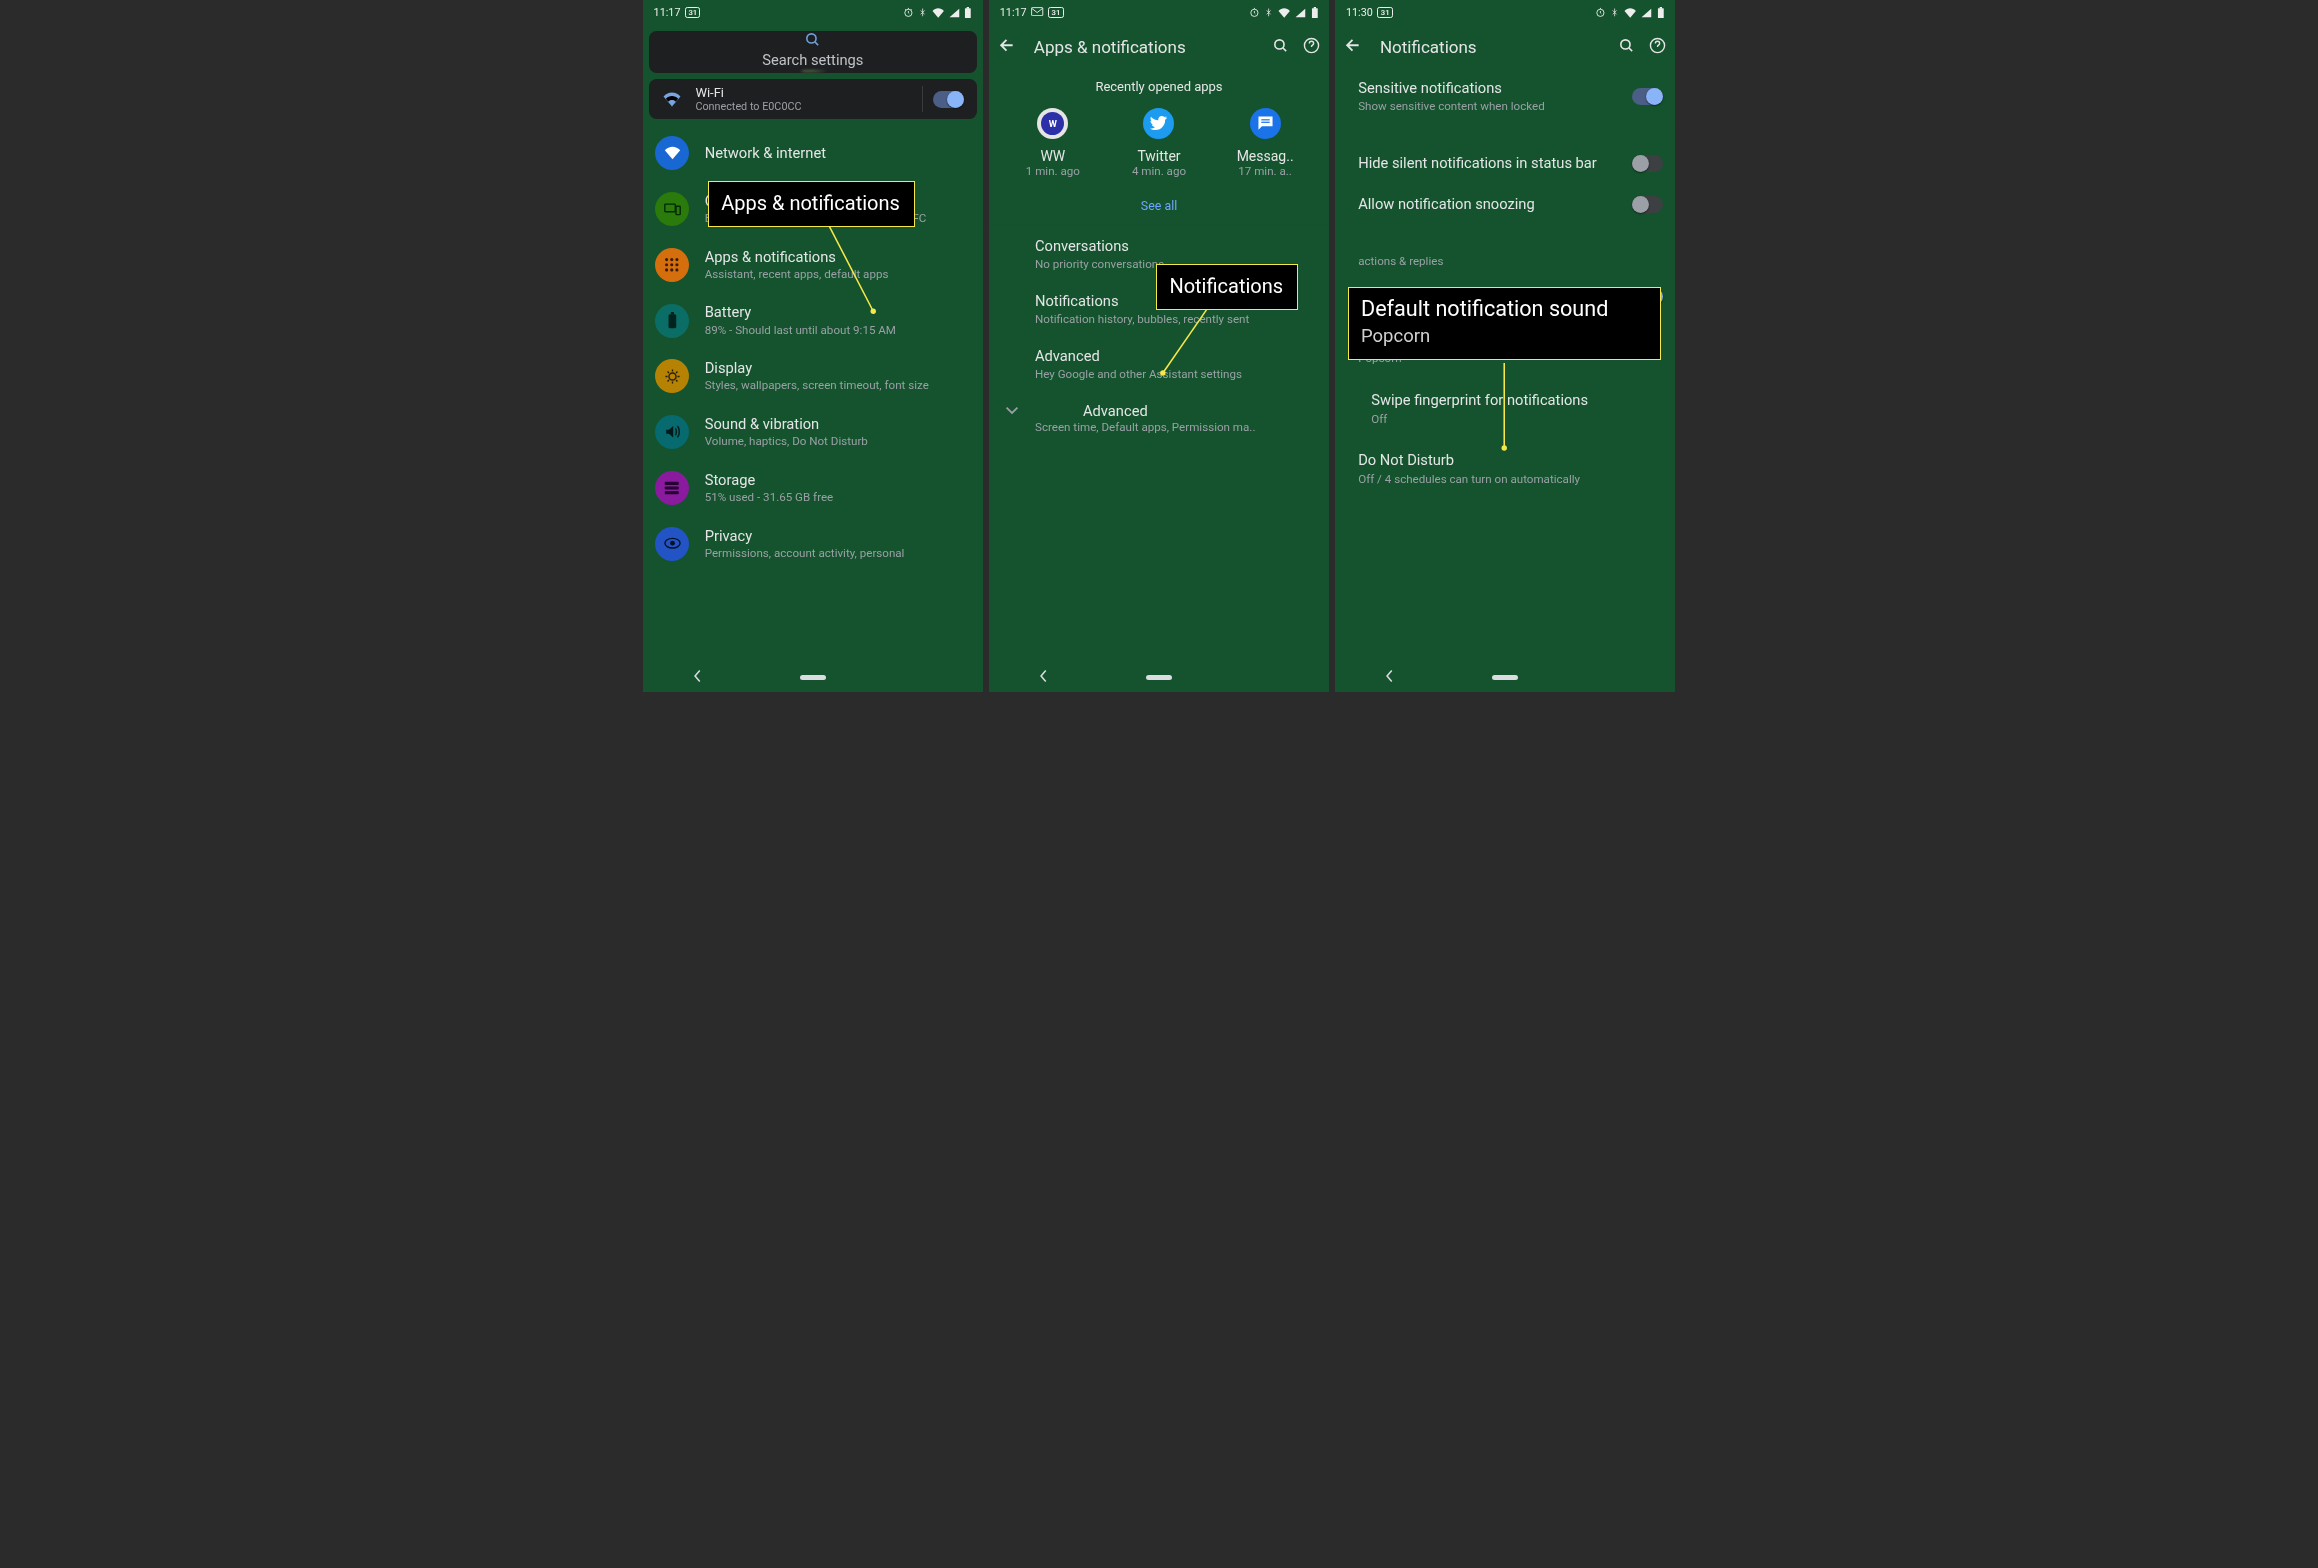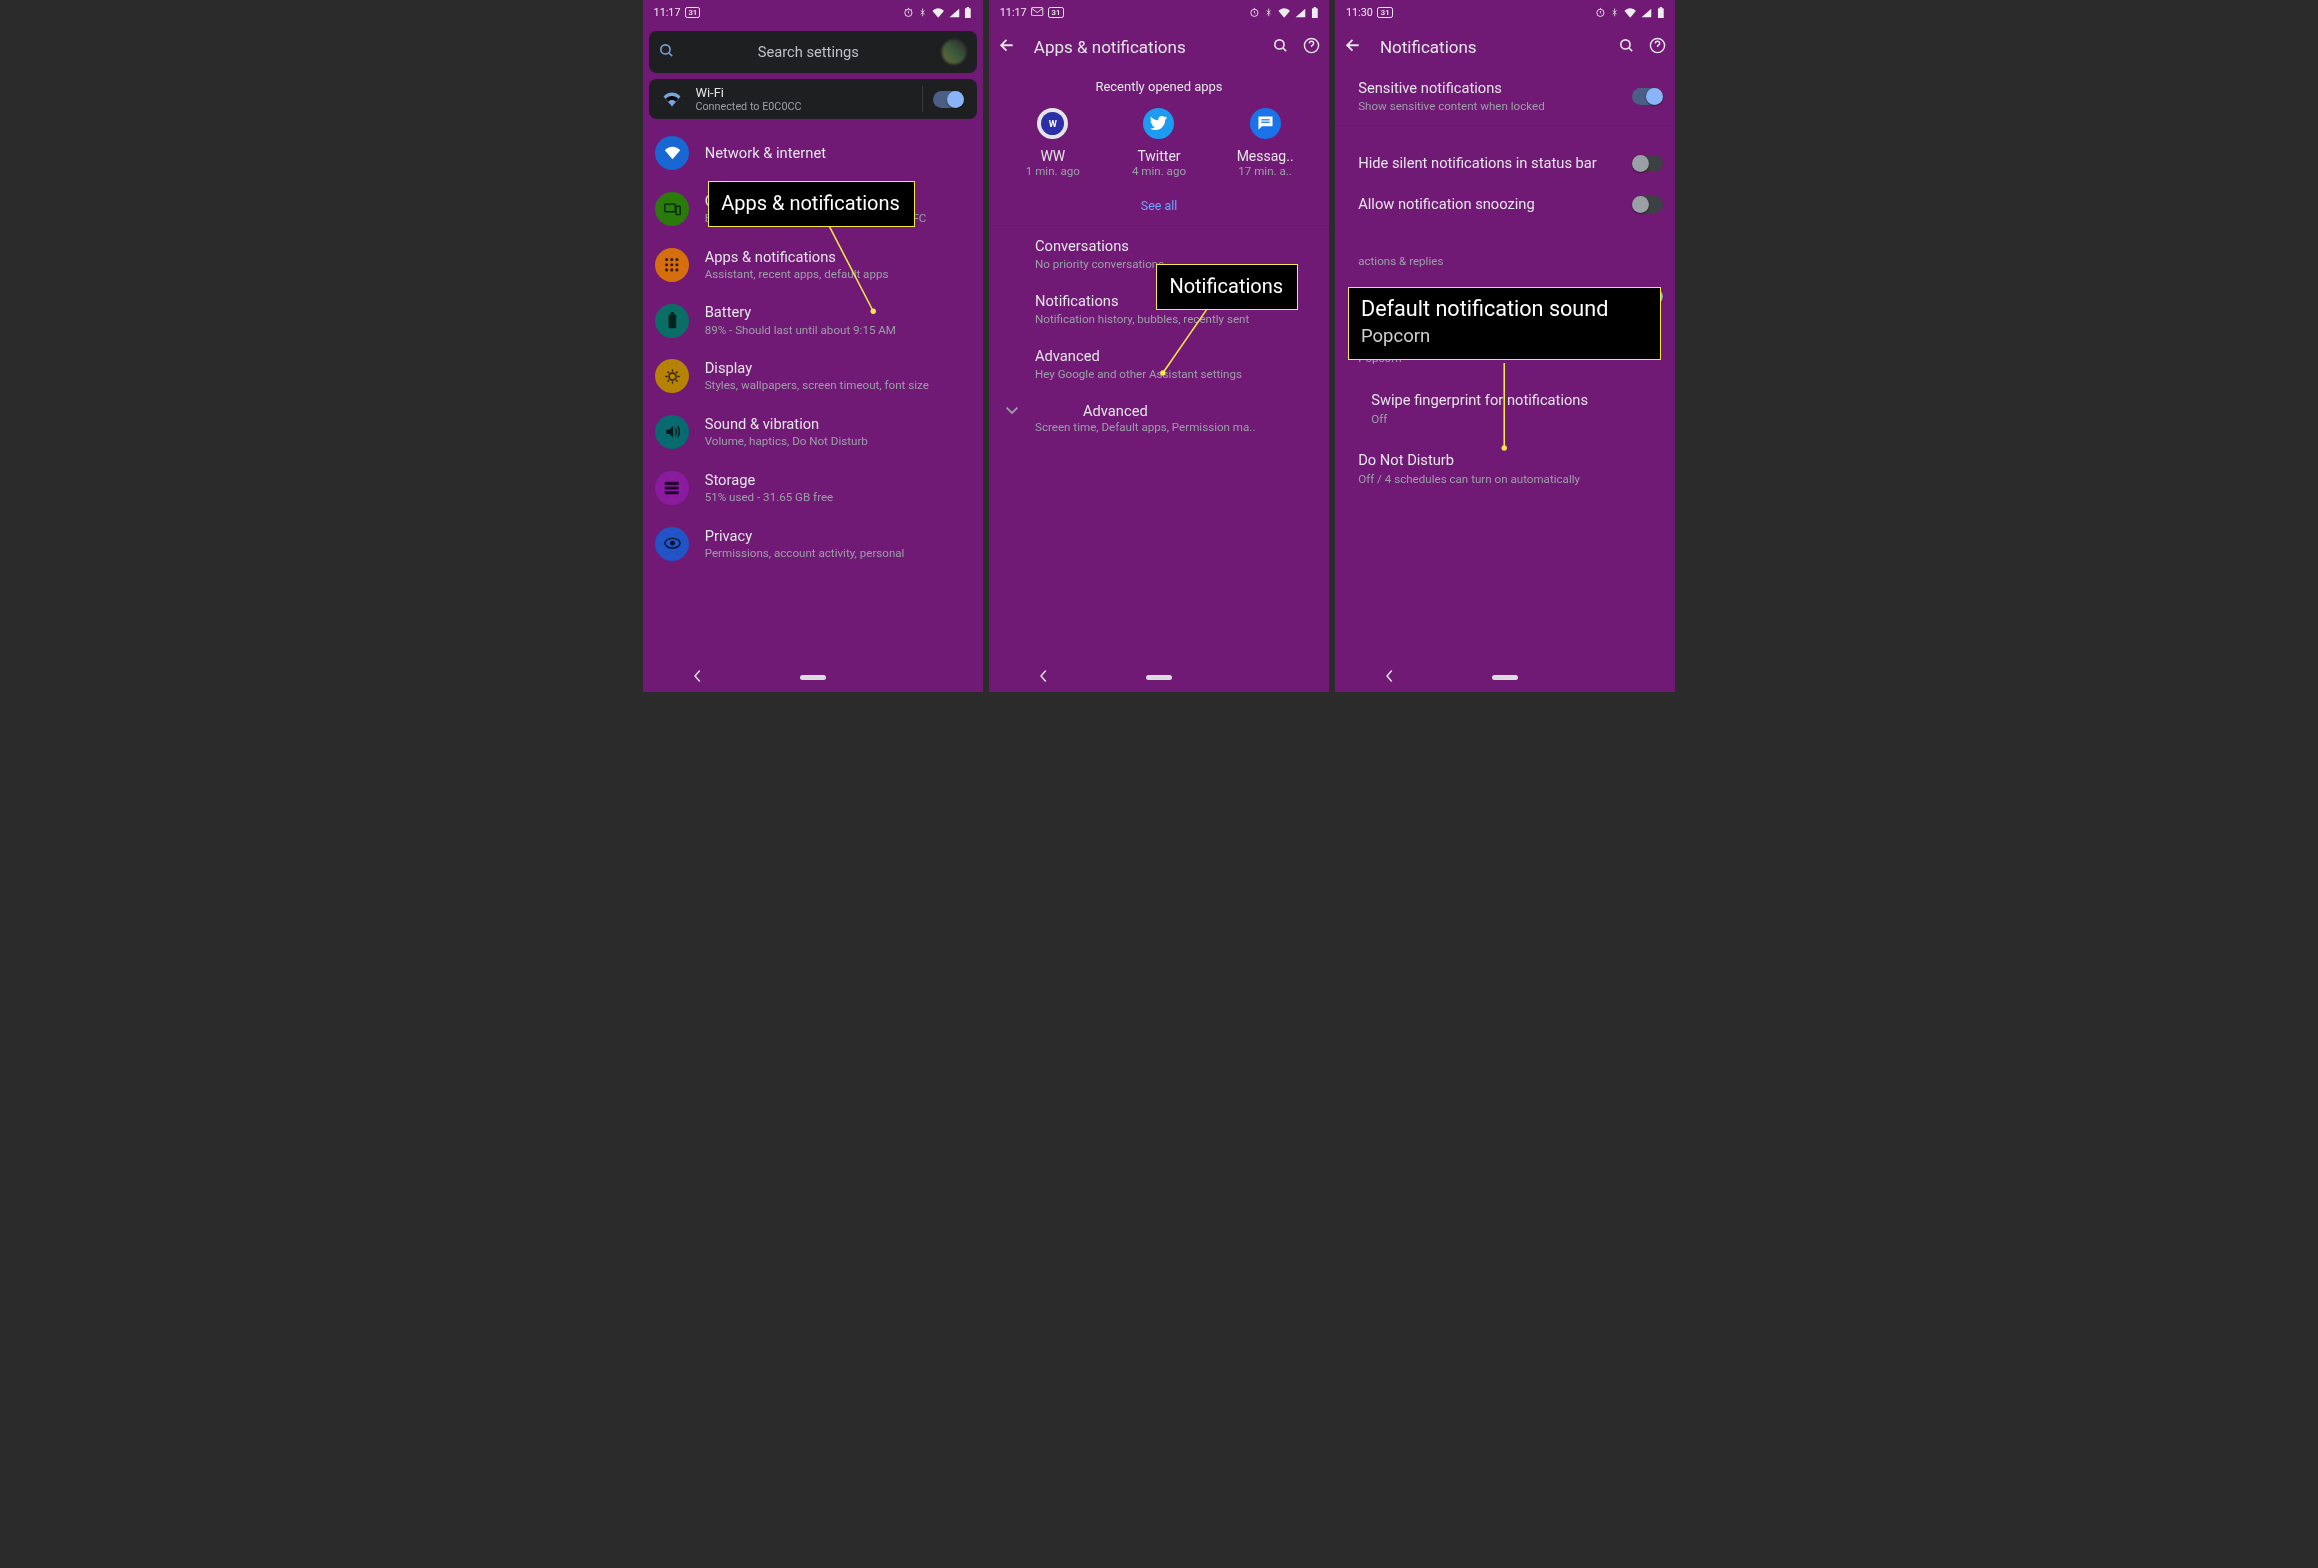--- a/index.html
+++ b/index.html
@@ -1,30 +1,30 @@
 <!DOCTYPE html>
 <html style="font-size:12.4px"><head>
 <meta charset="utf-8">
 <style>
   * { box-sizing: border-box; }
   html, body { margin:0; padding:0; background:#2b2b2b; }
   body { font-family: Roboto, "Helvetica Neue", Arial, sans-serif; }
   .wrap { display:flex; gap:6.2px; justify-content:center; align-items:flex-start; padding:0; }
-  .phone { width:340px; height:692px; background:#701a75; position:relative; overflow:hidden; border-radius:0; }
+  .phone { width:340px; height:692px; background:#14532d; position:relative; overflow:hidden; border-radius:0; }
 
   
   .status { position:absolute; top:0; left:0; right:0; height:25px; display:flex; justify-content:space-between; align-items:center; padding:0 10.8px; color:#EDEDED; font-size:10.8px; }
   .status .left { display:flex; align-items:center; gap:4.6px; }
   .status .right { display:flex; align-items:center; gap:4.6px; }
   .status svg { flex-shrink:0; }
 
   
   .content { position:absolute; top:25px; left:0; right:0; bottom:0; }
 
-  .searchbar { background:#1E1F20; margin:6.2px; height:42px; border-radius:7.7px; display:flex; align-items:center; padding:0 9.3px; color:#9AA0A6; }
+  .searchbar { background:#1E1F20; margin:6.2px; height:42px; border-radius:7.7px; display:flex; align-items:center; padding:0 9.3px; color:#9AA0A6;flex-direction:column; }
   .searchbar .txt { flex:1; text-align:center; font-size:14.7px; color:#BFC2C6; }
   .avatar { width:26px; height:26px; border-radius:50%; background: linear-gradient(45deg,#6b6b3a,#3a5a3a,#2b2b2b); filter:blur(0.8px); border:0.8px solid #333;}
 
   .wifi-card { background:#1E1F20; margin:0 6.2px 6.2px 6.2px; border-radius:7.7px; height:40px; display:flex; align-items:center; padding:0 12.4px; }
   .wifi-card .ic { width:21.6px; height:21.6px; display:flex; align-items:center; justify-content:center; margin-right:12.4px;}
   .wifi-card .texts { flex:1; }
   .wifi-card .t1 { color:#E4E5E7; font-size:13px; }
   .wifi-card .t2 { color:#9AA0A6; font-size:10.8px; }
   .wifi-divider { width:0.8px; height:26px; background:#3a3b3d; margin:0 10.8px;}
 

